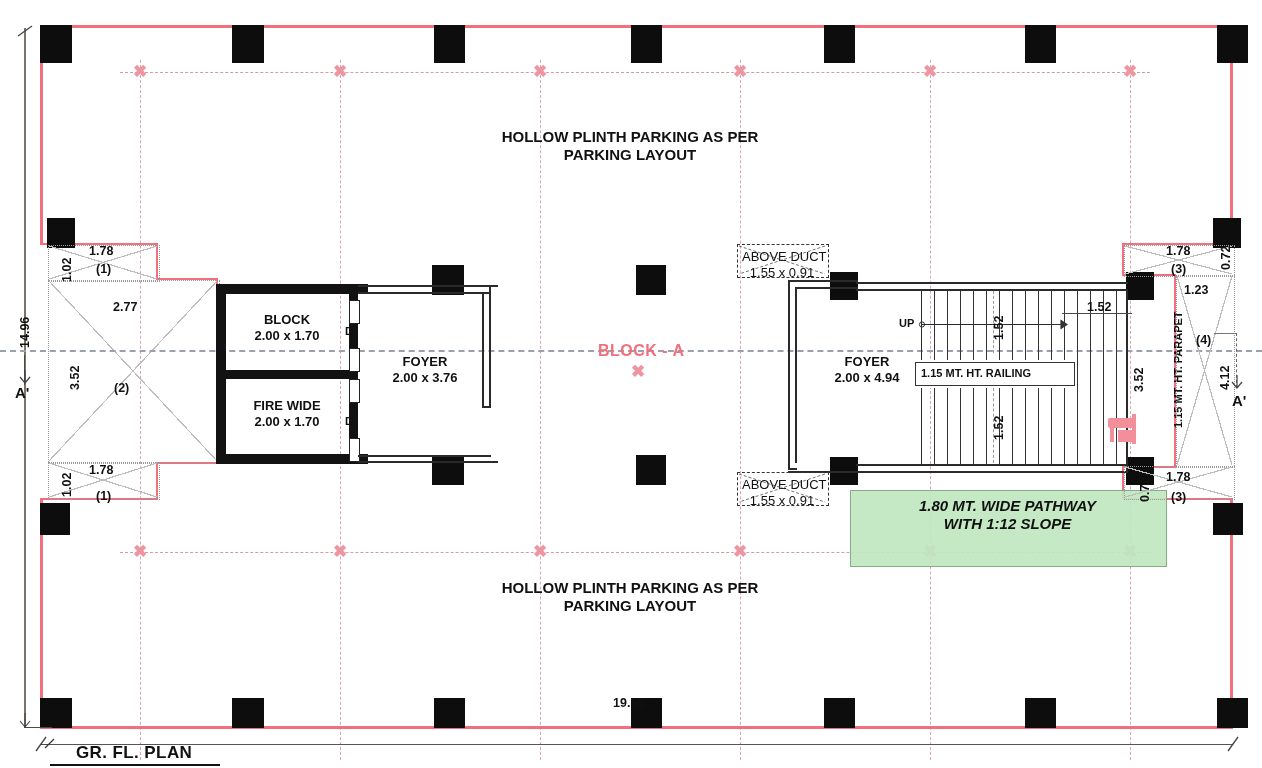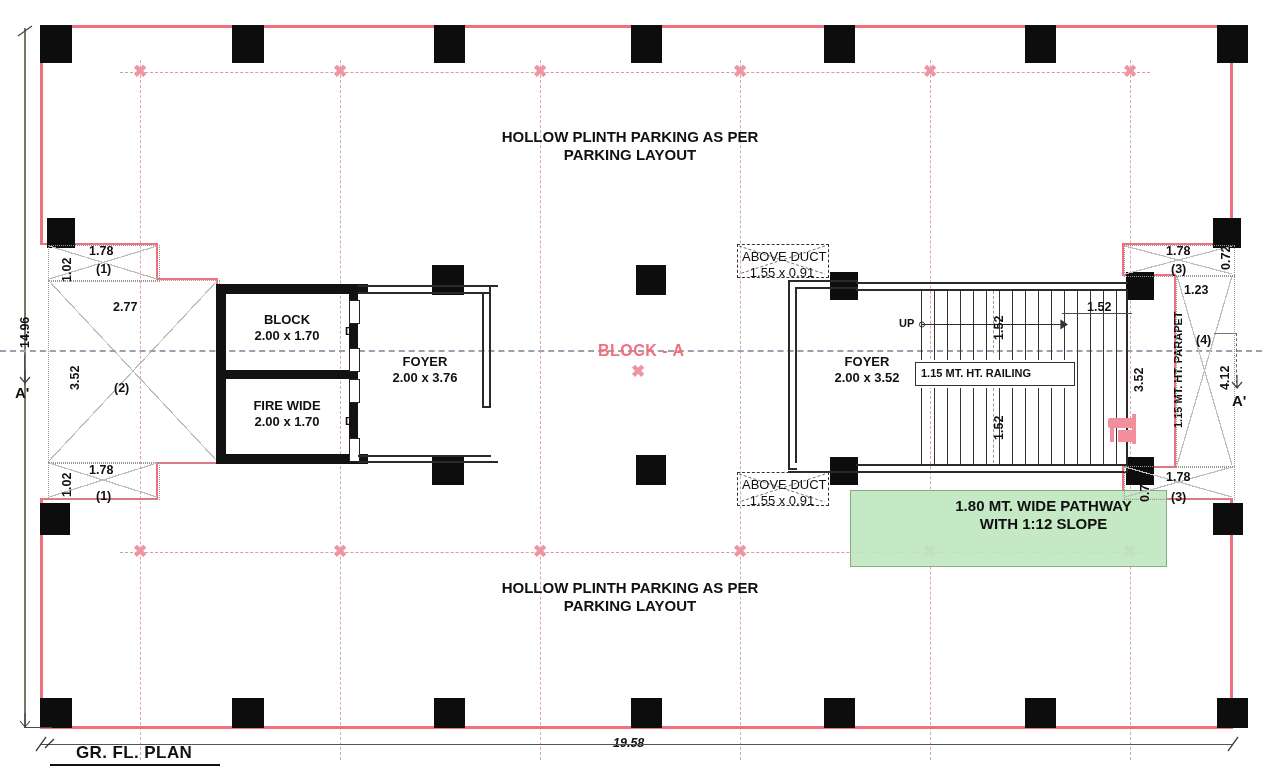--- a/index.html
+++ b/index.html
@@ -291,21 +291,21 @@
 
   <div class="thin" style="left:788px;top:280px;width:70px;height:2px;"></div>
   <div class="thin" style="left:795px;top:287px;width:63px;height:2px;"></div>
   <div class="thin" style="left:788px;top:280px;width:2px;height:190px;"></div>
   <div class="thin" style="left:795px;top:287px;width:2px;height:176px;"></div>
   <div class="thin" style="left:788px;top:468px;width:9px;height:2px;"></div>
   <div class="thin" style="left:788px;top:471px;width:70px;height:2px;"></div>
 
   <div class="txt t-room" style="left:812px;top:354px;width:110px;">
     <span>FOYER</span><br>
-    <span>2.00 x 3.52</span>
+    <span>2.00 x 4.94</span>
   </div>
 
   <div class="thin" style="left:856px;top:282px;width:272px;height:2px;"></div>
   <div class="thin" style="left:856px;top:289px;width:272px;height:2px;"></div>
   <div class="thin" style="left:856px;top:464px;width:272px;height:2px;"></div>
   <div class="thin" style="left:856px;top:471px;width:272px;height:2px;"></div>
   <div class="thin" style="left:1126px;top:289px;width:2px;height:182px;"></div>
 
   <div class="thin" style="left:921px;top:291px;width:1px;height:173px;"></div>
 
@@ -365,21 +365,21 @@
   <div class="dashbox" style="left:737px;top:472px;width:90px;height:32px;"></div>
   <div class="txt t-tiny" style="left:742px;top:477px;width:80px;text-align:center;">
     <span>ABOVE DUCT</span><br>
     <span>1.55 x 0.91</span>
   </div>
   <svg class="abs" style="left:737px;top:472px;" width="90" height="32" viewBox="0 0 90 32">
     <path d="M2 2 L88 30 M88 2 L2 30" stroke="#333" stroke-width="0.7" fill="none" stroke-dasharray="3 2"></path>
   </svg>
 
   <div class="pathway" style="left:850px;top:490px;width:315px;height:75px;"></div>
-  <div class="txt t-big" style="left:896px;top:497px;width:295px;">
+  <div class="txt t-big" style="left:860px;top:497px;width:295px;font-style:italic;">
     <span>1.80 MT. WIDE PATHWAY</span><br>
     <span>WITH 1:12 SLOPE</span>
   </div>
 
   <div class="dotbox" style="left:1124px;top:245px;width:109px;height:30px;"></div>
   <div class="dotbox" style="left:1176px;top:275px;width:57px;height:191px;"></div>
   <div class="dotbox" style="left:1124px;top:466px;width:109px;height:32px;"></div>
   <div class="hatch" style="left:1125px;top:246px;width:107px;height:28px;"></div>
   <div class="hatch" style="left:1177px;top:276px;width:55px;height:189px;"></div>
   <div class="hatch" style="left:1125px;top:467px;width:107px;height:30px;"></div>
@@ -397,21 +397,21 @@
 
   <div class="dimline" style="left:1214px;top:333px;width:22px;height:1px;background:#777;"></div>
   <div class="gridline-v abs" style="left:1236px;top:333px;height:55px;border-left:1px dashed #666;"></div>
   <svg class="abs" style="left:1228px;top:375px;" width="18" height="18" viewBox="0 0 18 18">
     <path d="M9 0 L9 12 M4 7 L9 13 L14 7" stroke="#444" stroke-width="1.2" fill="none"></path>
   </svg>
   <div class="txt t-big" style="left:1232px;top:392px;">A'</div>
 
   <div class="dimline" style="left:40px;top:744px;width:560px;height:1px;"></div>
   <div class="dimline" style="left:672px;top:744px;width:560px;height:1px;"></div>
-  <div class="txt t-dim" style="left:613px;top:736px;font-style:italic;">19.58</div>
+  <div class="txt t-dim" style="left:613px;top:696px;">19.58</div>
   <svg class="abs" style="left:34px;top:735px;" width="14" height="18" viewBox="0 0 14 18">
     <path d="M2 16 L12 2" stroke="#444" stroke-width="1.3"></path>
   </svg>
   <svg class="abs" style="left:1226px;top:735px;" width="14" height="18" viewBox="0 0 14 18">
     <path d="M2 16 L12 2" stroke="#444" stroke-width="1.3"></path>
   </svg>
   <svg class="abs" style="left:16px;top:22px;" width="18" height="16" viewBox="0 0 18 16">
     <path d="M2 14 L16 4" stroke="#444" stroke-width="1.3"></path>
   </svg>
 

